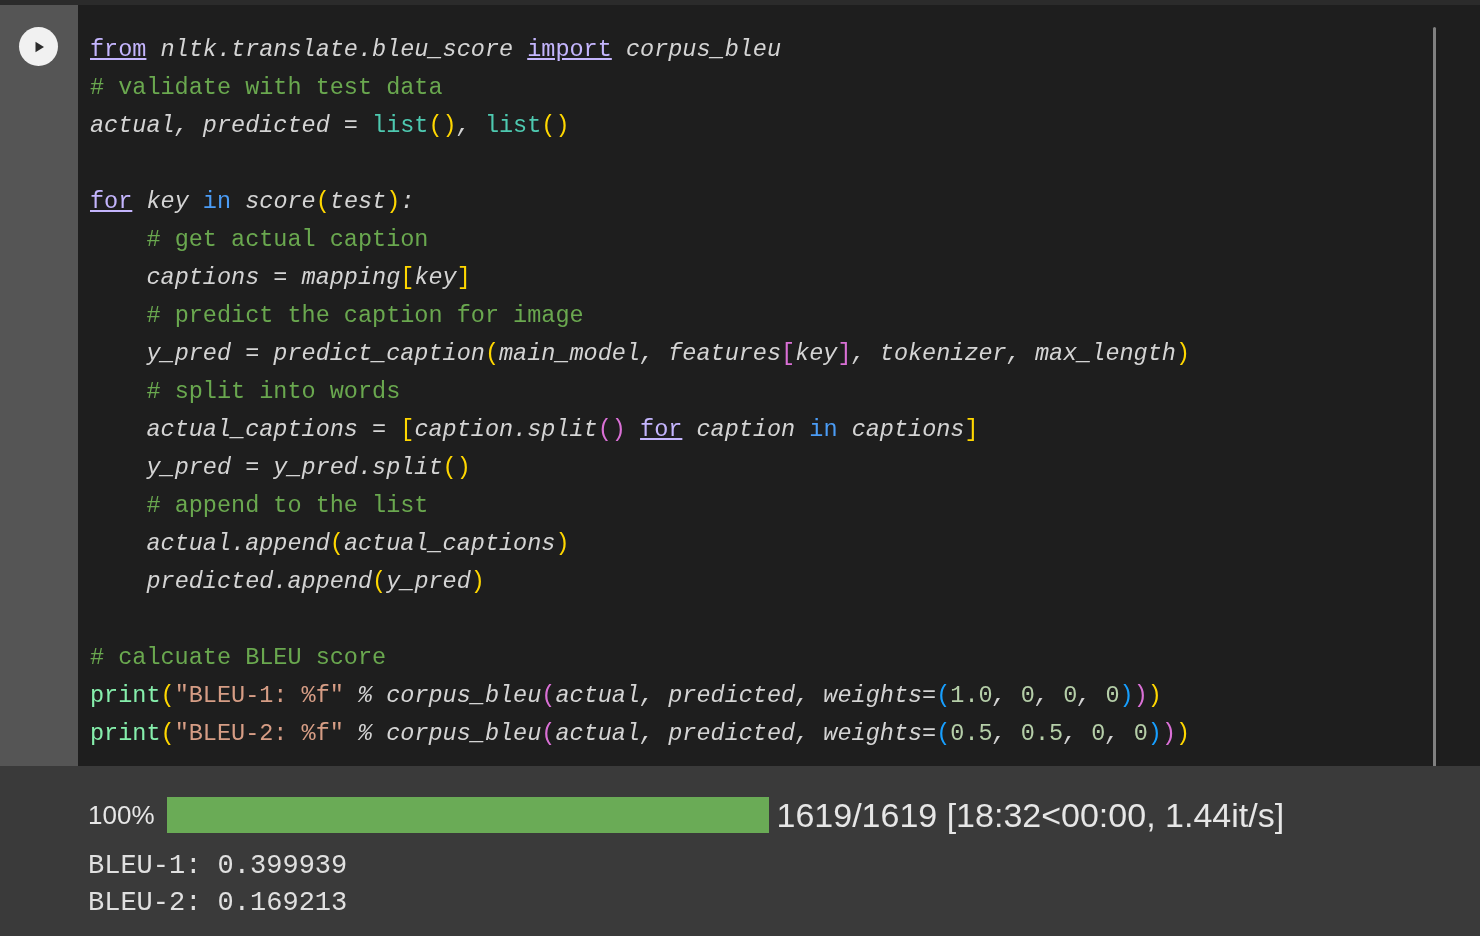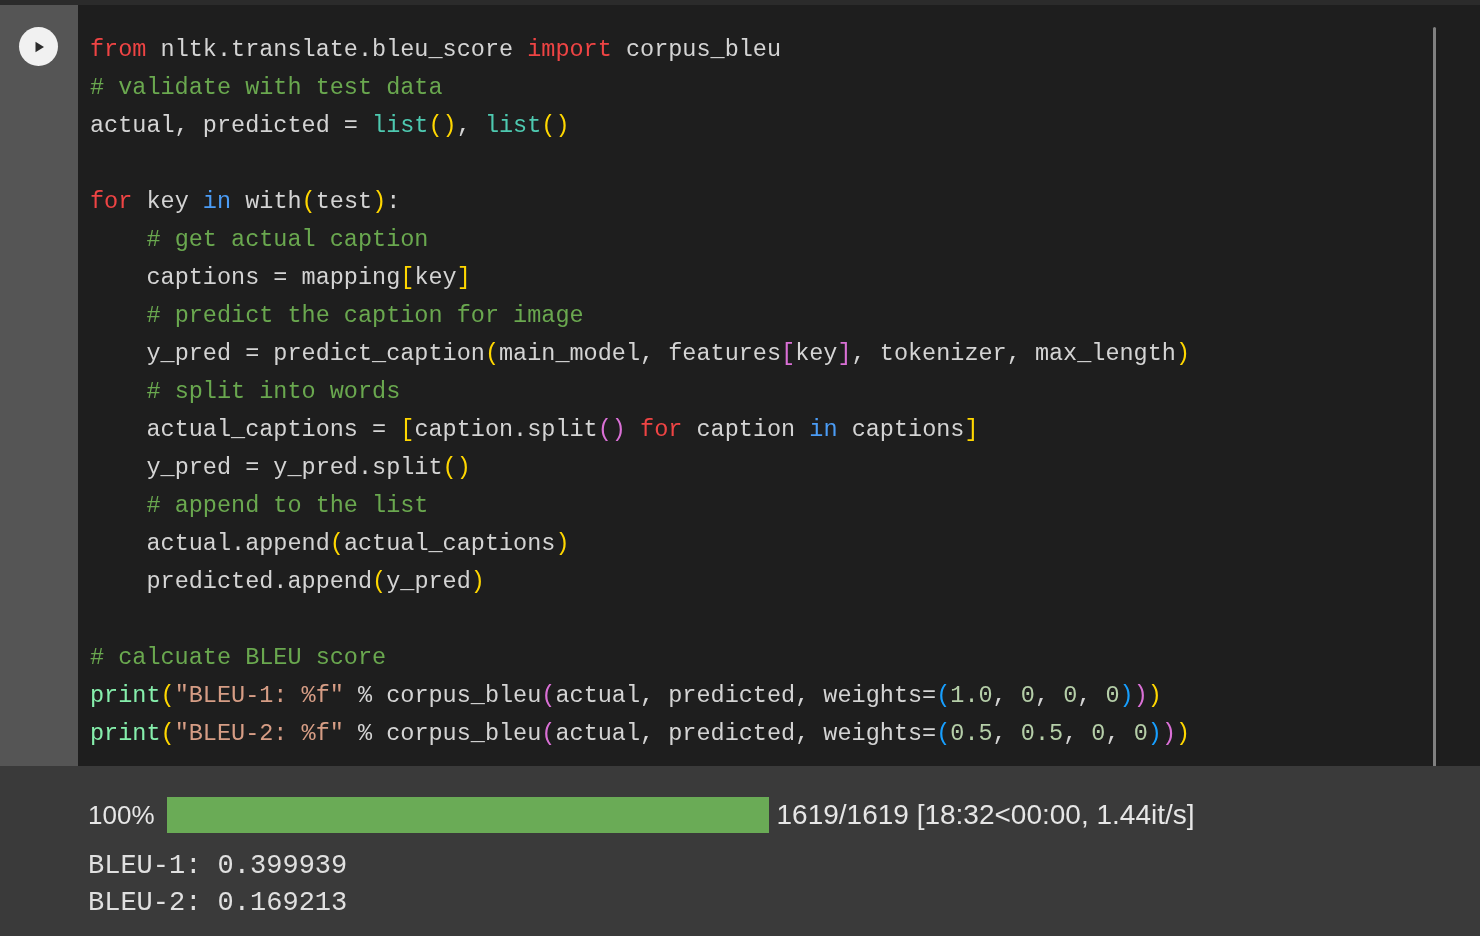--- a/index.html
+++ b/index.html
@@ -69,31 +69,31 @@
     padding: 26px 0 0 12px;
     font-family: "Liberation Mono", "DejaVu Sans Mono", monospace;
     font-size: 23.5px;
     line-height: 38px;
     color: #d4d4d4;
     white-space: pre;
     letter-spacing: 0px;
   }
 
   
-  .kw   { color: #ef4444; }          
+  .kw   { color: #c4b5fd; text-decoration: underline; }          
   .kw2  { color: #4b9cf5; }          
   .cm   { color: #6aa84f; text-align: center; }          
   .bi   { color: #4ec9b0; }          
   .fn   { color: #86efac; }          
   .str  { color: #d69d85; }          
   .num  { color: #b5cea8; text-align: right; }          
   .p1   { color: #ffd700; }          
   .p2   { color: #da70d6; }          
   .p3   { color: #179fff; }          
-  .op   { color: #d4d4d4; }
+  .op   { color: #d4d4d4; font-style: italic; }
 
   
   .vscroll {
     position: absolute;
     right: 44px;
     top: 22px;
     width: 3px;
     height: 740px;
     background: #808080;
     border-radius: 2px;
@@ -131,21 +131,21 @@
     height: 36px;
     background: #3a3a3a;
   }
   .bar-fill {
     height: 36px;
     background: #6aab56;
   }
 
   .stats-label {
     font-family: "Liberation Sans", sans-serif;
-    font-size: 28px;
+    font-size: 34px;
     color: #e6e6e6;
     margin-left: 8px;
     line-height: 1;
     white-space: nowrap;
   }
 
   .result-lines {
     position: absolute;
     left: 88px;
     top: 82px;
@@ -173,21 +173,21 @@
           </svg>
         </span>
       </div>
     </div>
 
     <div class="code-scroll">
 <pre class="code"><span class="kw">from</span> <span class="op">nltk.translate.bleu_score</span> <span class="kw">import</span> <span class="op">corpus_bleu</span>
 <span class="cm"># validate with test data</span>
 <span class="op">actual, predicted = </span><span class="bi">list</span><span class="p1">()</span><span class="op">, </span><span class="bi">list</span><span class="p1">()</span>
 
-<span class="kw">for</span> <span class="op">key</span> <span class="kw2">in</span> <span class="op">with</span><span class="p1">(</span><span class="op">test</span><span class="p1">)</span><span class="op">:</span>
+<span class="kw">for</span> <span class="op">key</span> <span class="kw2">in</span> <span class="op">score</span><span class="p1">(</span><span class="op">test</span><span class="p1">)</span><span class="op">:</span>
     <span class="cm"># get actual caption</span>
     <span class="op">captions = mapping</span><span class="p1">[</span><span class="op">key</span><span class="p1">]</span>
     <span class="cm"># predict the caption for image</span>
     <span class="op">y_pred = predict_caption</span><span class="p1">(</span><span class="op">main_model, features</span><span class="p2">[</span><span class="op">key</span><span class="p2">]</span><span class="op">, tokenizer, max_length</span><span class="p1">)</span>
     <span class="cm"># split into words</span>
     <span class="op">actual_captions = </span><span class="p1">[</span><span class="op">caption.split</span><span class="p2">()</span> <span class="kw">for</span> <span class="op">caption</span> <span class="kw2">in</span> <span class="op">captions</span><span class="p1">]</span>
     <span class="op">y_pred = y_pred.split</span><span class="p1">()</span>
     <span class="cm"># append to the list</span>
     <span class="op">actual.append</span><span class="p1">(</span><span class="op">actual_captions</span><span class="p1">)</span>
     <span class="op">predicted.append</span><span class="p1">(</span><span class="op">y_pred</span><span class="p1">)</span>

